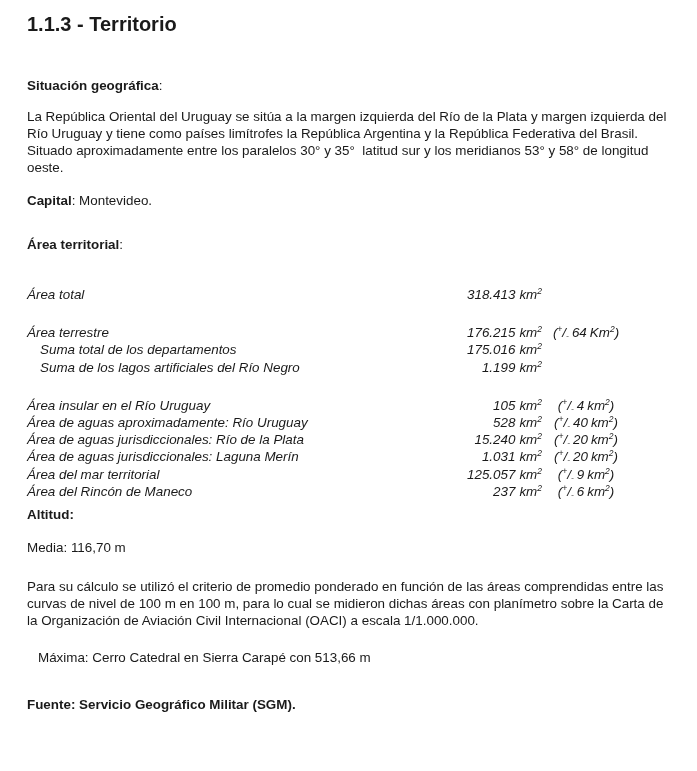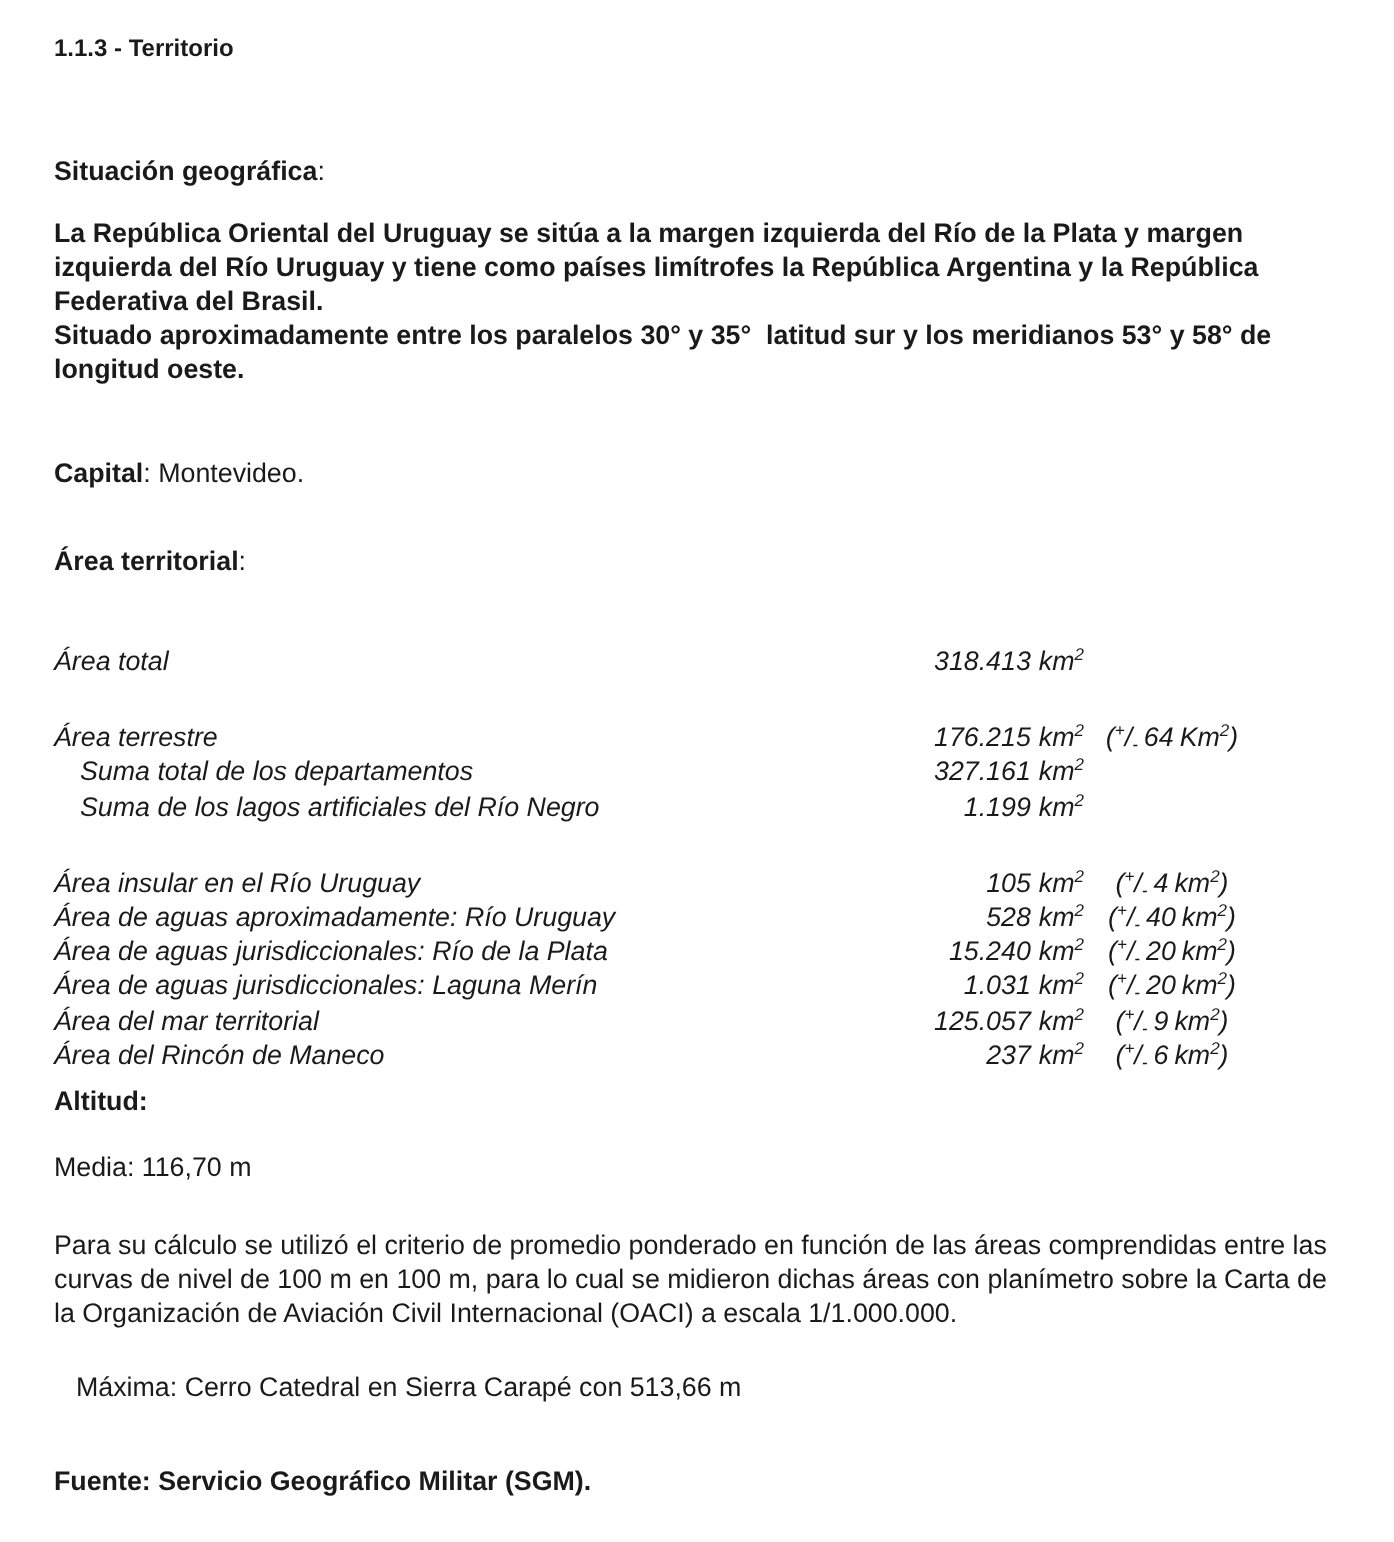--- a/index.html
+++ b/index.html
@@ -9,32 +9,32 @@
     background: #ffffff;
     color: #1a1a1a;
     font-family: "Liberation Sans", sans-serif;
     font-size: 13.4px;
     line-height: 17px;
     overflow: hidden;
   }
   .page { padding: 15px 27px 10px 27px; box-sizing: border-box; }
 
   .doc-title {
-    font-size: 12px;
+    font-size: 20px;
     font-weight: bold;
     line-height: 18px;
     margin: 0 0 44px 0;
   }
 
   .sec-heading { font-weight: bold; margin: 0; }
   .sec-heading .colon { font-weight: normal; }
 
   .sit-heading { margin-bottom: 14px; }
   .para { margin: 0; white-space: pre-wrap; text-align: left; }
-  .sit-block { margin-bottom: 35px; font-weight: bold; }
+  .sit-block { margin-bottom: 16px; }
 
   .capital-line { margin-bottom: 27px; }
   .bold { font-weight: bold; }
 
   .area-heading { margin-bottom: 33px; }
 
   .area-table { margin: 0; font-style: italic; }
   .trow { display: flex; line-height: 17.2px; }
   .trow.group-start { margin-top: 21px; }
   .trow.sub .tlabel { padding-left: 13px; }
@@ -82,21 +82,21 @@
 
     <div class="trow group-start">
       <span class="tlabel">Área terrestre</span>
       <span class="tvalue"><span>176.215</span><span class="unit-gap"></span><span>km</span><sup>2</sup></span>
       <span class="ttol"><span>(</span><sup>+</sup><span>/</span><sub>-</sub><span class="tol-val">64</span><span>Km</span><sup>2</sup><span>)</span></span>
       <span class="tspace"></span>
     </div>
 
     <div class="trow sub">
       <span class="tlabel">Suma total de los departamentos</span>
-      <span class="tvalue"><span>327.161</span><span class="unit-gap"></span><span>km</span><sup>2</sup></span>
+      <span class="tvalue"><span>175.016</span><span class="unit-gap"></span><span>km</span><sup>2</sup></span>
       <span class="ttol"><span></span><sup></sup><span></span><sub></sub><span class="tol-val"></span><span></span><sup></sup><span></span></span>
       <span class="tspace"></span>
     </div>
 
     <div class="trow sub">
       <span class="tlabel">Suma de los lagos artificiales del Río Negro</span>
       <span class="tvalue"><span>1.199</span><span class="unit-gap"></span><span>km</span><sup>2</sup></span>
       <span class="ttol"><span></span><sup></sup><span></span><sub></sub><span class="tol-val"></span><span></span><sup></sup><span></span></span>
       <span class="tspace"></span>
     </div>

